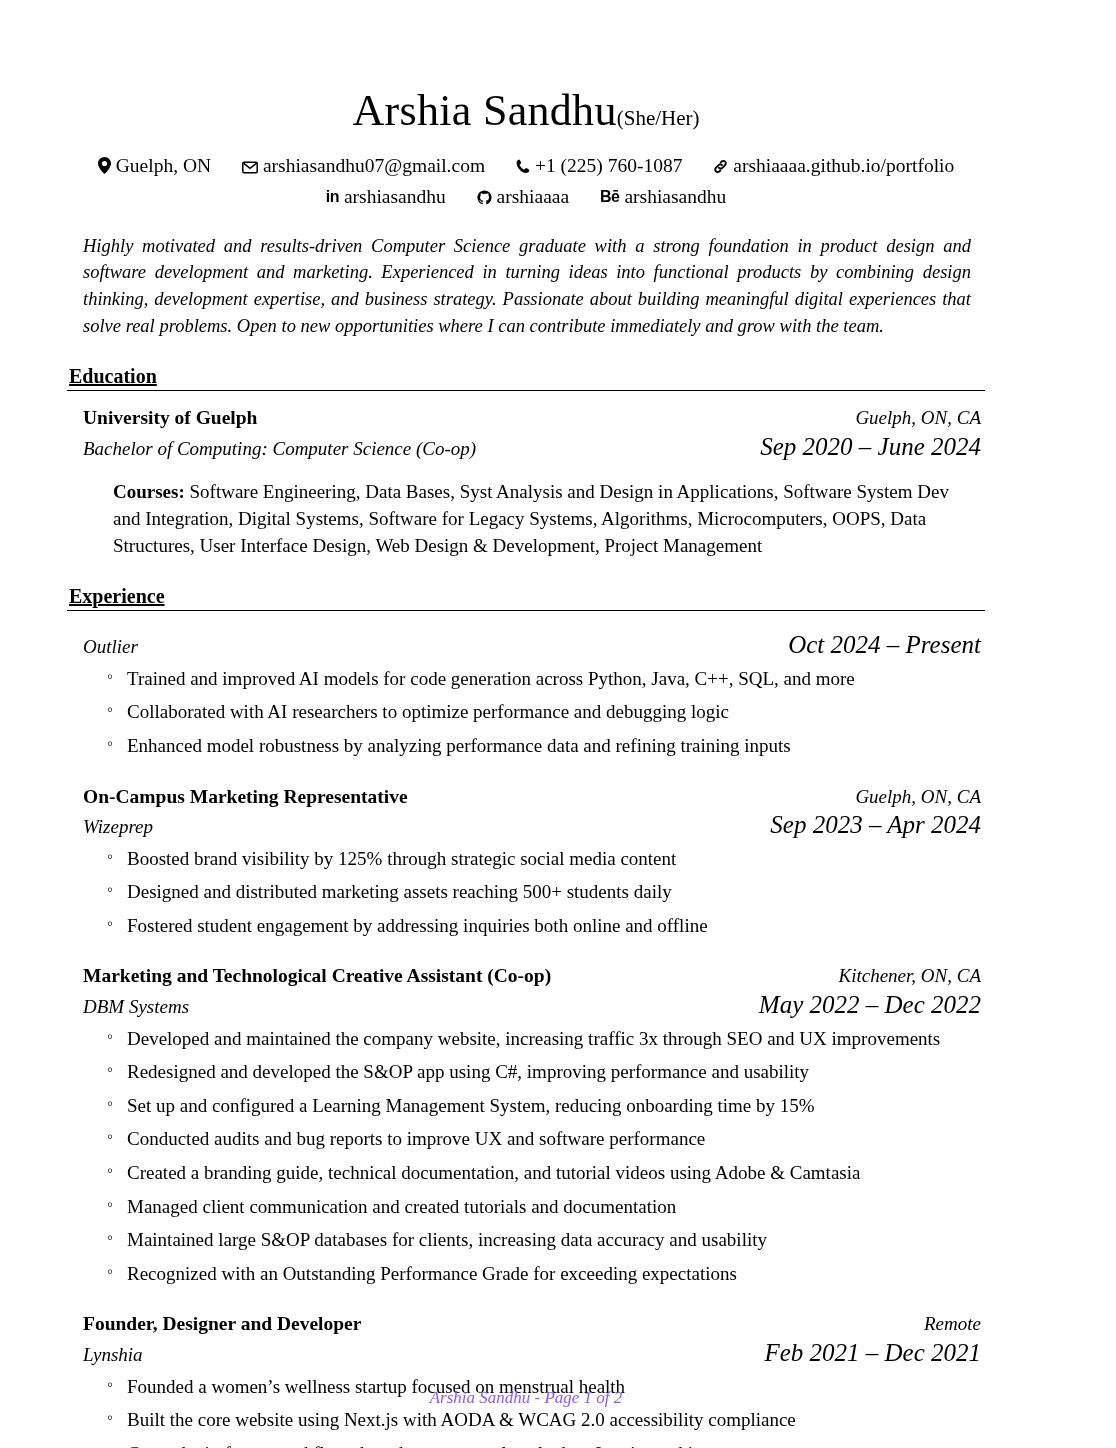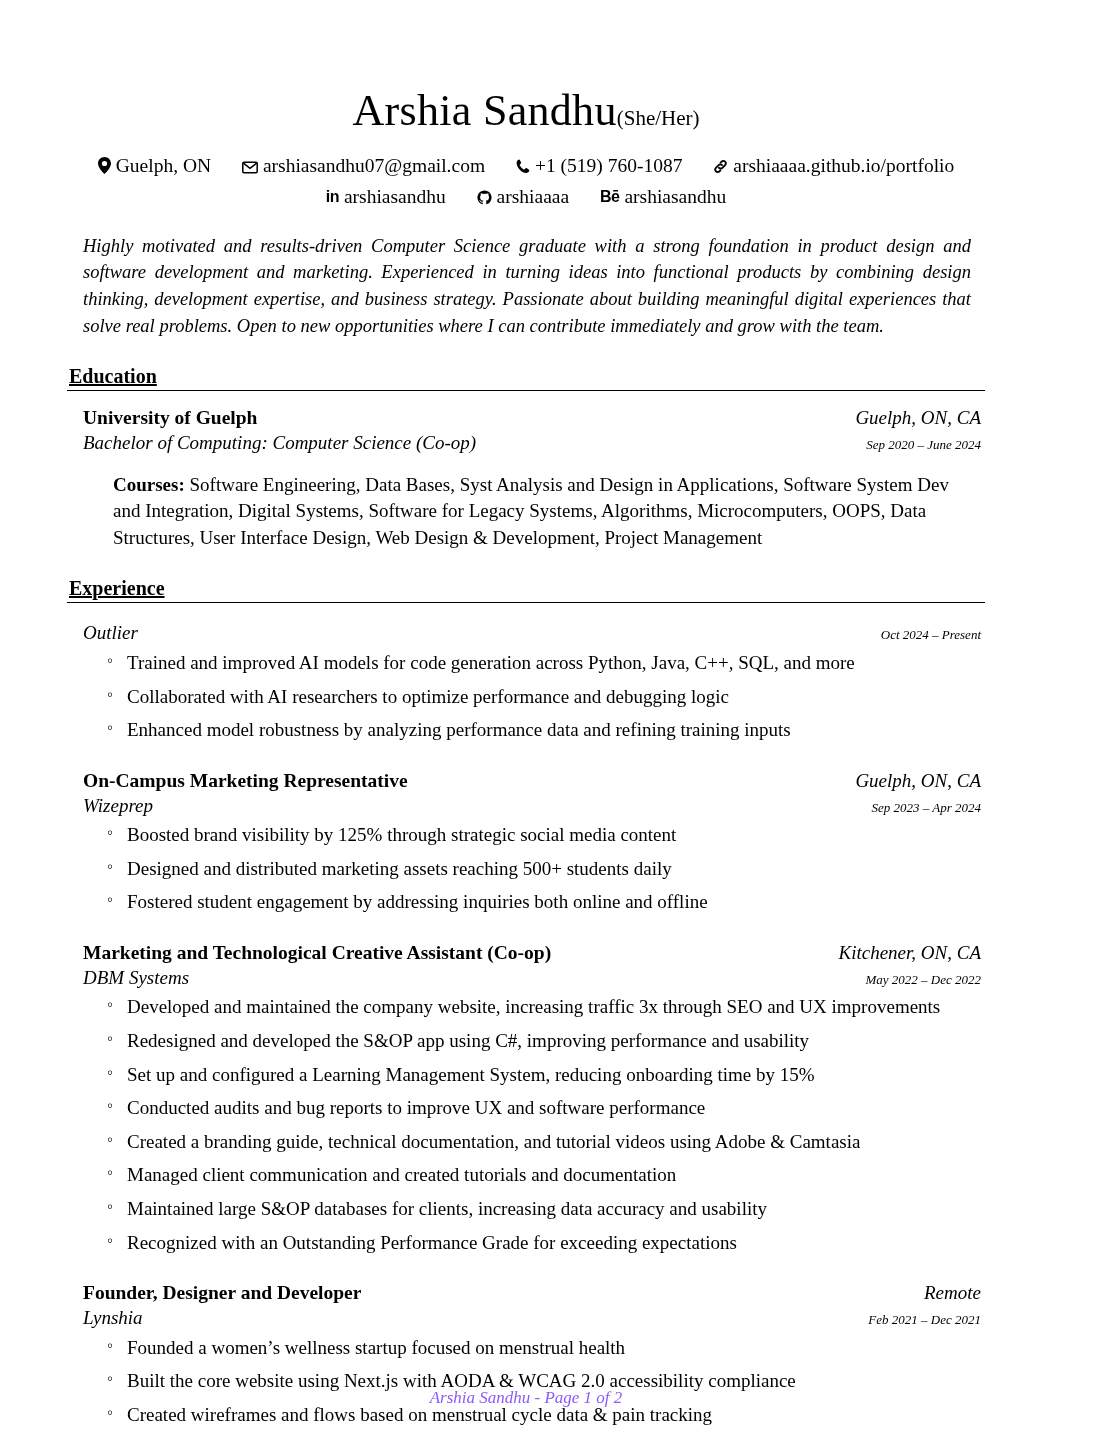--- a/index.html
+++ b/index.html
@@ -125,21 +125,21 @@
     font-style: italic;
     font-size: 19px;
   }
   .e-sub {
     font-style: italic;
     font-size: 19px;
     text-align: center;
   }
   .e-date {
     font-style: italic;
-    font-size: 13px;
+    font-size: 25px;
     text-align: center;
   }
 
   ul.bullets {
     list-style: none;
     margin: 4px 0 0 0;
     padding: 0 0 0 38px;
   }
   ul.bullets li {
     position: relative;
@@ -204,21 +204,21 @@
               <rect x="0.8" y="1.2" width="14.4" height="10.6" rx="1.2" fill="none" stroke="#000" stroke-width="1.5"></rect>
               <path d="M1.4 2.2L8 7.4L14.6 2.2" fill="none" stroke="#000" stroke-width="1.5"></path>
             </svg>
         </span><span class="txt">arshiasandhu07@gmail.com</span>
       </span>
       <span class="contact-item">
         <span class="ic">
           <svg width="14" height="15" viewBox="0 0 14 15">
               <path d="M3.2 0.6C2.2 0.6 0.6 2.1 0.6 3.6C0.6 8.6 5.4 14 10.1 14C11.6 14 13.4 12.4 13.4 11.4C13.4 10.9 10.8 9.0 10.2 9.0C9.7 9.0 8.6 10.6 8.1 10.6C7.4 10.6 3.6 6.9 3.6 6.0C3.6 5.5 5.1 4.4 5.1 3.9C5.1 3.3 3.7 0.6 3.2 0.6Z" fill="#000"></path>
             </svg>
-        </span><span class="txt">+1 (519) 760-1087</span>
+        </span><span class="txt">+1 (225) 760-1087</span>
       </span>
       <span class="contact-item">
         <span class="ic">
           <svg width="15" height="15" viewBox="0 0 15 15">
               <g stroke="#000" stroke-width="1.9" fill="none" stroke-linecap="round">
                 <path d="M6.0 8.8C6.9 9.8 8.5 9.8 9.4 8.8L12.1 6.1C13.1 5.1 13.1 3.5 12.1 2.6C11.1 1.6 9.5 1.6 8.6 2.6L7.6 3.6"></path>
                 <path d="M9.0 6.1C8.1 5.1 6.5 5.1 5.6 6.1L2.9 8.8C1.9 9.8 1.9 11.4 2.9 12.3C3.9 13.3 5.5 13.3 6.4 12.3L7.4 11.3"></path>
               </g>
             </svg>
         </span><span class="txt">arshiaaaa.github.io/portfolio</span>

